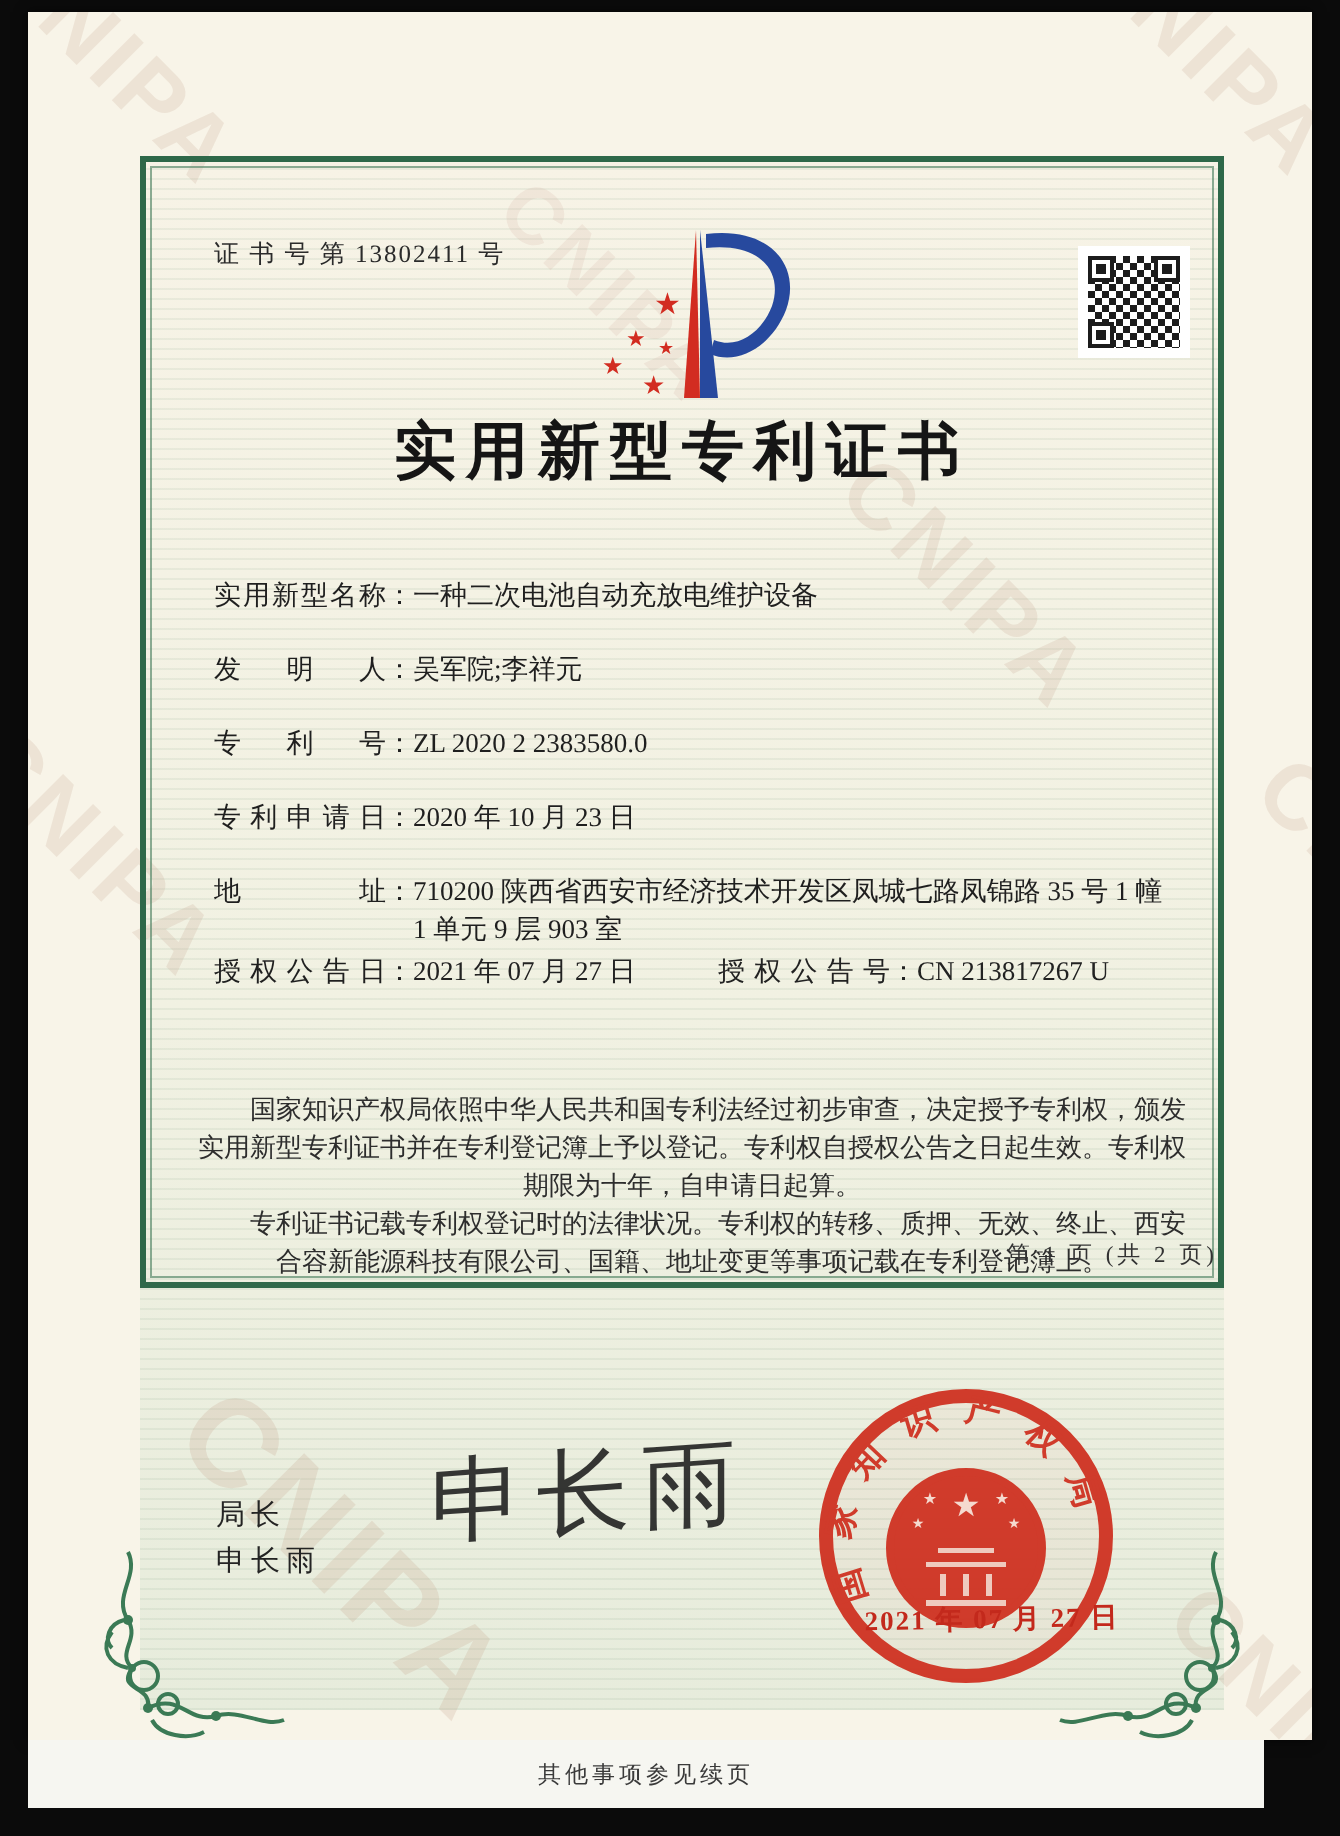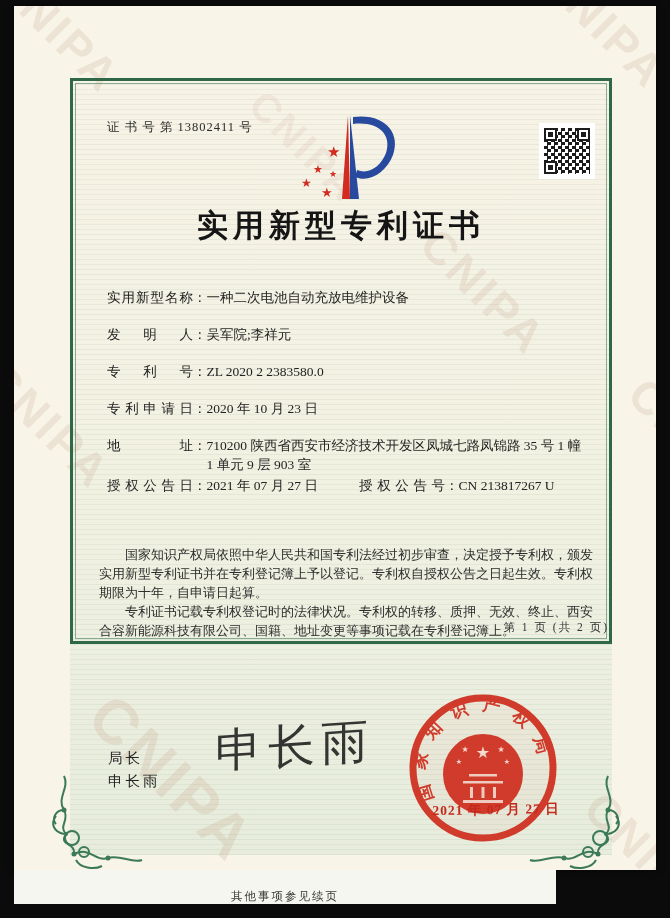--- a/index.html
+++ b/index.html
@@ -11,22 +11,22 @@
     color:#222;
   }
   
   .paper {
     position:absolute; left:14px; top:6px; width:642px; height:864px;
     background:#f8f4e8; overflow:hidden;
     box-shadow:0 0 6px rgba(0,0,0,.6);
   }
   
   .next-strip {
-    position:absolute; left:14px; top:870px; width:542px; height:34px;
-    background:#f6f6f1; display:flex; align-items:flex-end; justify-content:center;
+    position:absolute; left:14px; top:870px; width:618px; height:34px;
+    background:#f6f6f1; display:flex; align-items:center; justify-content:center;
     font-size:11.5px; color:#3a3a3a; letter-spacing:2px;
   }
   
   .frame-bg {
     position:absolute; left:56px; top:72px; width:542px; height:777px;
     background:
       repeating-linear-gradient(0deg, rgba(110,150,120,.10) 0 1px, transparent 1px 5px),
       linear-gradient(180deg,#f7f3e6 0%, #f1f1e2 55%, #e7ecdc 100%);
   }
   
@@ -74,21 +74,21 @@
   }
   .fcolon { vertical-align:top; }
   .fvalue { display:inline-block; width:calc(100% - 104px); vertical-align:top; color:#1f1f1f; }
   .grant-group1 { display:inline-block; width:252px; vertical-align:top; }
   .grant-group2 { display:inline-block; vertical-align:top; }
   .g2label { display:inline-block; width:86px; text-align:justify; text-align-last:justify; vertical-align:top; }
   .paragraphs {
     position:absolute; left:26px; top:464px; width:494px;
     font-size:13px; line-height:19px; color:#2d2d2d;
   }
-  .paragraphs p { text-indent:2em; }
+  .paragraphs p { text-indent:2em;text-align:center; }
   .signer { position:absolute; left:35px; top:666px; font-size:14.5px; line-height:23px; letter-spacing:3px; color:#242424; }
   .signature {
     position:absolute; left:142px; top:634px; font-size:47px; color:#1c1c1c;
     transform:rotate(-4deg) skewX(-4deg); letter-spacing:6px; opacity:.88;
   }
   .seal-svg { position:absolute; left:324px; top:601px; width:172px; height:172px; opacity:.95; }
   .seal-date {
     position:absolute; left:335px; top:720px; width:176px; text-align:center;
     font-size:13.5px; font-weight:700; color:#c3291c; letter-spacing:1px;
     transform:rotate(-1deg); z-index:5;

